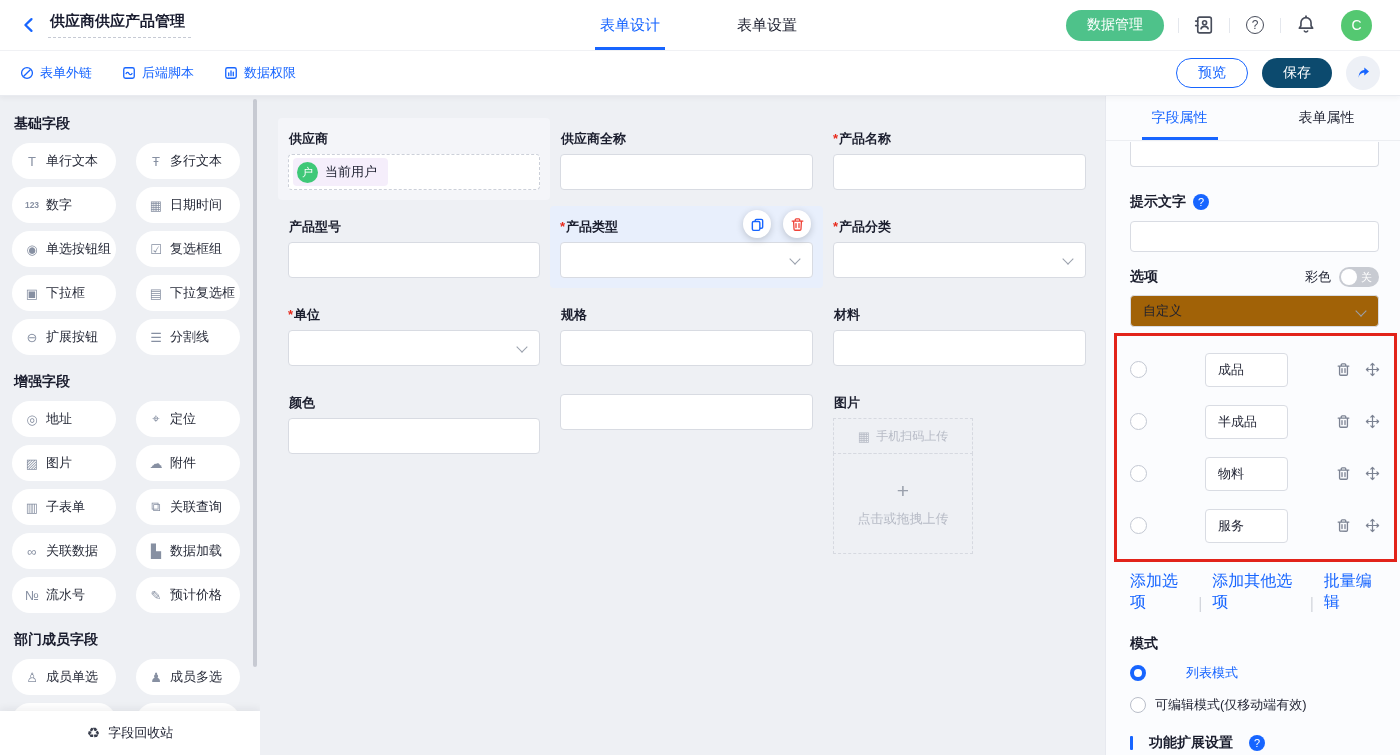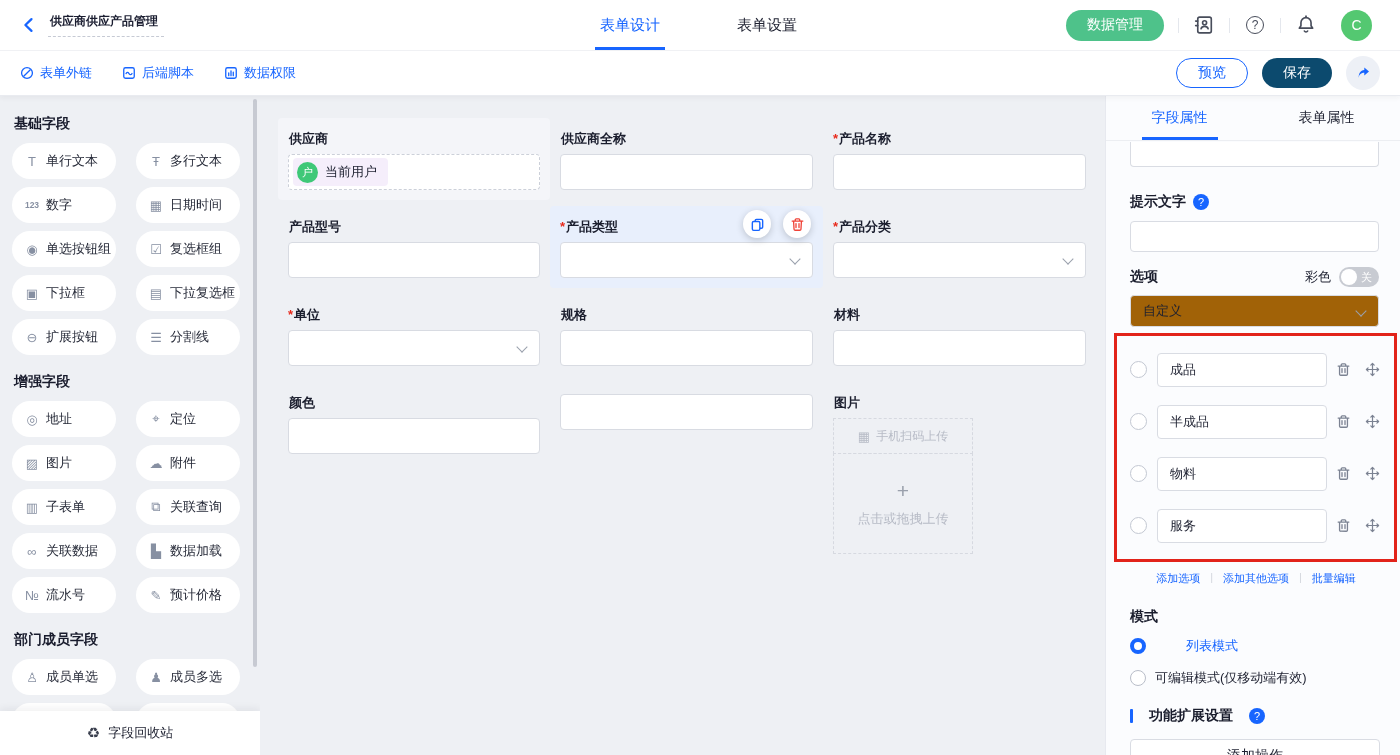--- a/index.html
+++ b/index.html
@@ -6,21 +6,21 @@
   html,body { width:1400px; height:755px; }
   body {
     font-family: "Liberation Sans", "DejaVu Sans", sans-serif;
     background:#eef0f4; position:relative; overflow:hidden; color:#1b1e2e;
   }
   svg { display:block; }
 
   
   .header { position:absolute; left:0; top:0; right:0; height:50px; background:#fff; display:flex; align-items:center; padding:0 28px 0 18px; z-index:6; }
   .back-btn { width:22px; height:22px; display:flex; align-items:center; justify-content:center; cursor:pointer; margin-right:8px; }
-  .form-title { font-size:12px; font-weight:700; color:#1a1d30; padding:0 6px 6px 2px; border-bottom:1px dashed #c6cad4; cursor:text;text-align:center; }
+  .form-title { font-size:15px; font-weight:700; color:#1a1d30; padding:0 6px 6px 2px; border-bottom:1px dashed #c6cad4; cursor:text;text-align:center; }
   .header-tabs { position:absolute; left:600px; top:0; height:50px; display:flex; gap:77px; }
   .htab { display:flex; align-items:center; font-size:15px; color:#1d2030; position:relative; cursor:pointer; }
   .htab.active { color:#1765ff; }
   .htab.active::after { content:""; position:absolute; left:-5px; right:-5px; bottom:0; height:3px; background:#1765ff; }
   .header-right { margin-left:auto; display:flex; align-items:center; }
   .btn-green { background:#4ec28a; color:#fff; border:none; border-radius:16px; height:31px; padding:0 21px; font-size:14px; display:flex; align-items:center; cursor:pointer; font-family:inherit; }
   .hdr-div { width:1px; height:15px; background:#e4e7ed; margin:0 14px; }
   .hdr-icon { width:22px; height:22px; display:flex; align-items:center; justify-content:center; cursor:pointer; }
   .circle-q { width:18px; height:18px; border:1.6px solid #484d5b; border-radius:50%; color:#484d5b; font-size:12px; display:flex; align-items:center; justify-content:center; }
   .avatar { width:31px; height:31px; border-radius:50%; background:#54c871; color:#fff; font-size:14px; display:flex; align-items:center; justify-content:center; margin-left:24px; cursor:pointer; }
@@ -79,26 +79,26 @@
   .p-input { height:31px; border:1px solid #d9dce3; border-radius:4px; background:#fff; margin:0 3px 15px 0; cursor:text; }
   .opt-header { display:flex; align-items:center; height:20px; margin-bottom:8px; }
   .opt-header .sec-label { font-size:14px; font-weight:700; flex:1; }
   .color-label { font-size:13px; color:#1d2030; margin-right:8px; }
   .toggle { width:40px; height:20px; border-radius:10px; background:#c8cbd2; position:relative; cursor:pointer; flex:none; margin-right:3px; }
   .toggle .knob { position:absolute; left:2px; top:2px; width:16px; height:16px; border-radius:50%; background:#fff; }
   .toggle .t-txt { position:absolute; right:7px; top:3px; font-size:11px; color:#fff; }
   .p-select { height:32px; border:1px solid #d9dce3; border-radius:4px; background:#a16207; display:flex; align-items:center; padding:0 12px; font-size:13px; color:#1d2030; position:relative; margin:0 3px 6px 0; cursor:pointer; }
   .p-select .chev { top:11px; }
   .red-box { margin:0 -15px 0 -16px; border:3px solid #e2231a; padding:5px 14px 5px 13px; }
-  .opt-row { display:flex; align-items:center; height:47px; margin:5px 0; }
+  .opt-row { display:flex; align-items:center; height:47px; margin:5px 0;gap:48px; }
   .radio-o { width:17px; height:17px; border-radius:50%; border:1.5px solid #c3c8d2; background:#fff; margin-right:10px; flex:none; cursor:pointer; }
   .opt-input { width:170px; height:34px; border:1px solid #d9dce3; border-radius:4px; background:#fff; display:flex; align-items:center; padding:0 12px; font-size:13px; color:#1d2030; cursor:text; }
   .opt-icons { margin-left:auto; display:flex; align-items:center; gap:14px; }
   .opt-icons .oib { background:none; border:none; padding:0; cursor:pointer; display:flex; }
-  .opt-links { display:flex; align-items:flex-start; justify-content:center; gap:10px; font-size:11px; color:#1765ff; margin:9px 0 22px; }
+  .opt-links { display:flex; align-items:flex-end; justify-content:center; gap:10px; font-size:16px; color:#1765ff; margin:9px 0 22px; }
   .opt-links .sep { color:#d3d6dd; }
   .opt-links span[data-interactable="true"] { cursor:pointer; }
   .mode-label { font-size:14px; font-weight:700; height:17px; margin-bottom:12px; }
   .mode-row { display:flex; align-items:center; gap:9px; margin-bottom:14px; font-size:13px; color:#1d2030; cursor:pointer; }
   .mode-row.on { color:#1765ff;gap:40px; }
   .radio-m { width:16px; height:16px; border-radius:50%; background:#fff; border:1.5px solid #b9bec9; flex:none; }
   .radio-m.sel { border:4.8px solid #1765ff; }
   .ext-header { display:flex; align-items:center; gap:16px; margin:20px 0 14px; font-size:14px; font-weight:700; color:#1b1e2e; }
   .ext-bar { width:3px; height:14px; background:#1765ff; border-radius:1px; }
   .add-btn { width:250px; height:34px; border:1px solid #d9dce3; border-radius:4px; background:#fff; font-size:14px; color:#1d2030; cursor:pointer; font-family:inherit; }

